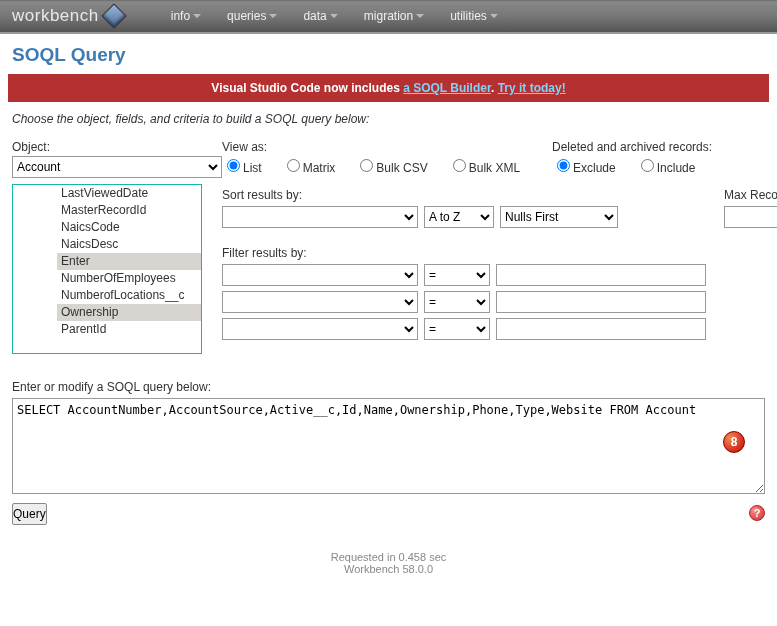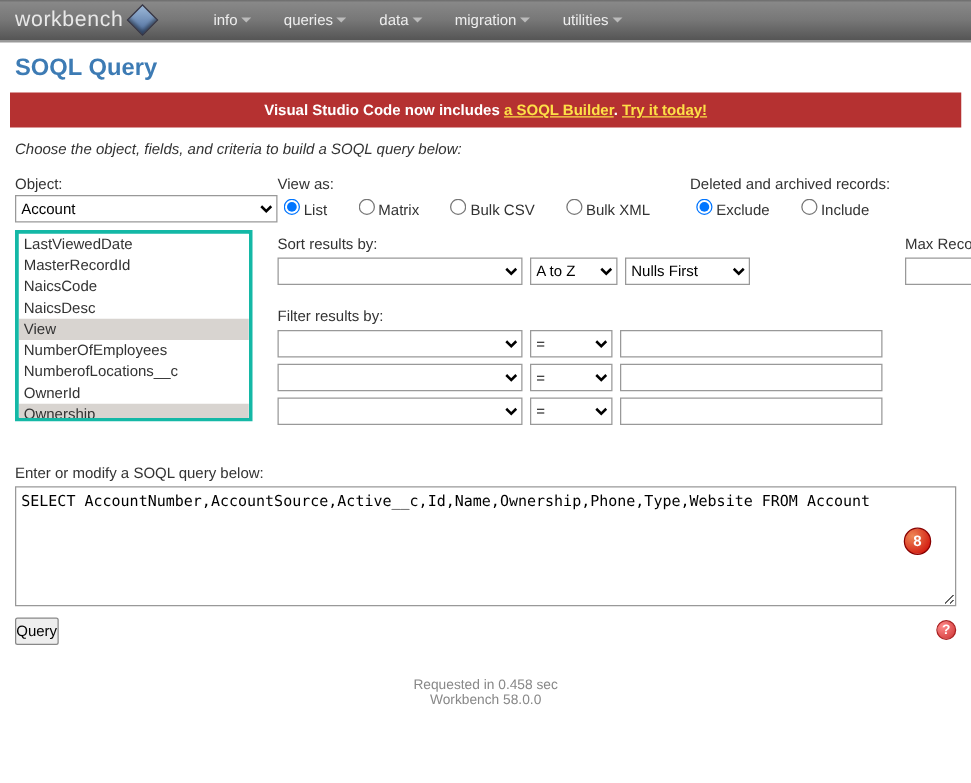--- a/index.html
+++ b/index.html
@@ -51,45 +51,46 @@
     color:#3d7bb4; font-weight:bold; font-size:19px;
     padding: 10px 12px 8px;
     font-family: "Trebuchet MS", sans-serif;
   }
   .banner {
     background:#B53131; color:#fff;
     padding:7px 8px; text-align:center;
     font-weight:bold; font-size:12px;
     margin: 0 8px 10px;
   }
-  .banner a { color:#fde047; text-decoration:underline; }
+  .banner a { color:#7dd3fc; text-decoration:underline; }
   .content { padding: 0 12px 10px; }
   .intro { font-style: italic; margin: 4px 0 14px; }
   .form-grid {
     display:grid;
     grid-template-columns: 200px 320px 1fr;
     gap: 4px 10px;
     align-items:start;
   }
   label.block { display:block; margin-bottom:2px; }
   select, input[type=text], textarea {
     font-family: Verdana, Arial, sans-serif;
     font-size: 12px;
     border:1px solid #999;
     background:#fff;
   }
   select.obj-select { width: 210px; height:22px; }
   .radios { display:flex; gap:16px; align-items:center; flex-wrap:wrap; }
   .radios label { margin-right:4px; }
   .fields-box {
-    width:190px; height:153px;
+    width:190px; height:170px;
     overflow-y:scroll;
-    border:3px solid #14b8a6;
+    border:1px solid #14b8a6;
     background:#fff;
     margin-top:2px;
+    padding-left:44px;
   }
   .fields-box div {
     padding:1px 4px; font-size:12px; line-height:15px;
     white-space:nowrap;
   }
   .fields-box .sel { background:#d8d4d0; }
   .section-label { margin-top:6px; margin-bottom:4px; display:block;}
   .sort-row select, .sort-row input { height:22px; }
   .sort-row { display:flex; gap:6px; align-items:center; }
   .filter-row { display:flex; gap:6px; margin-bottom:5px; align-items:center; }
@@ -200,37 +201,36 @@
         <label><input type="radio" name="del" style=""><span>Include</span></label>
       </div>
     </div>
 
     <div>
       <div class="fields-box" id="fields-box">
           <div>LastViewedDate</div>
           <div>MasterRecordId</div>
           <div>NaicsCode</div>
           <div>NaicsDesc</div>
-          <div class="sel">View</div>
+          <div class="sel">Enter</div>
           <div>NumberOfEmployees</div>
           <div>NumberofLocations__c</div>
-          <div>OwnerId</div>
           <div class="sel">Ownership</div>
           <div>ParentId</div>
         </div>
     </div>
 
     <div class="col2-3">
       <div class="row2-right">
         <div class="sort-filter-col" style="flex:1">
           <label class="section-label">Sort results by:</label>
           <div class="sort-row">
             <select style="width:196px"><option></option></select>
             <select style="width:70px"><option>A to Z</option></select>
-            <select style="width:100px"><option>Nulls First</option></select>
+            <select style="width:118px"><option>Nulls First</option></select>
           </div>
 
           <label class="section-label" style="margin-top:18px">Filter results by:</label>
           <div class="filter-row">
             <select style="width:196px"><option></option></select>
             <select style="width:66px"><option>=</option></select>
             <input type="text" class="filter-val" style="">
           </div>
           <div class="filter-row">
             <select style="width:196px"><option></option></select>

